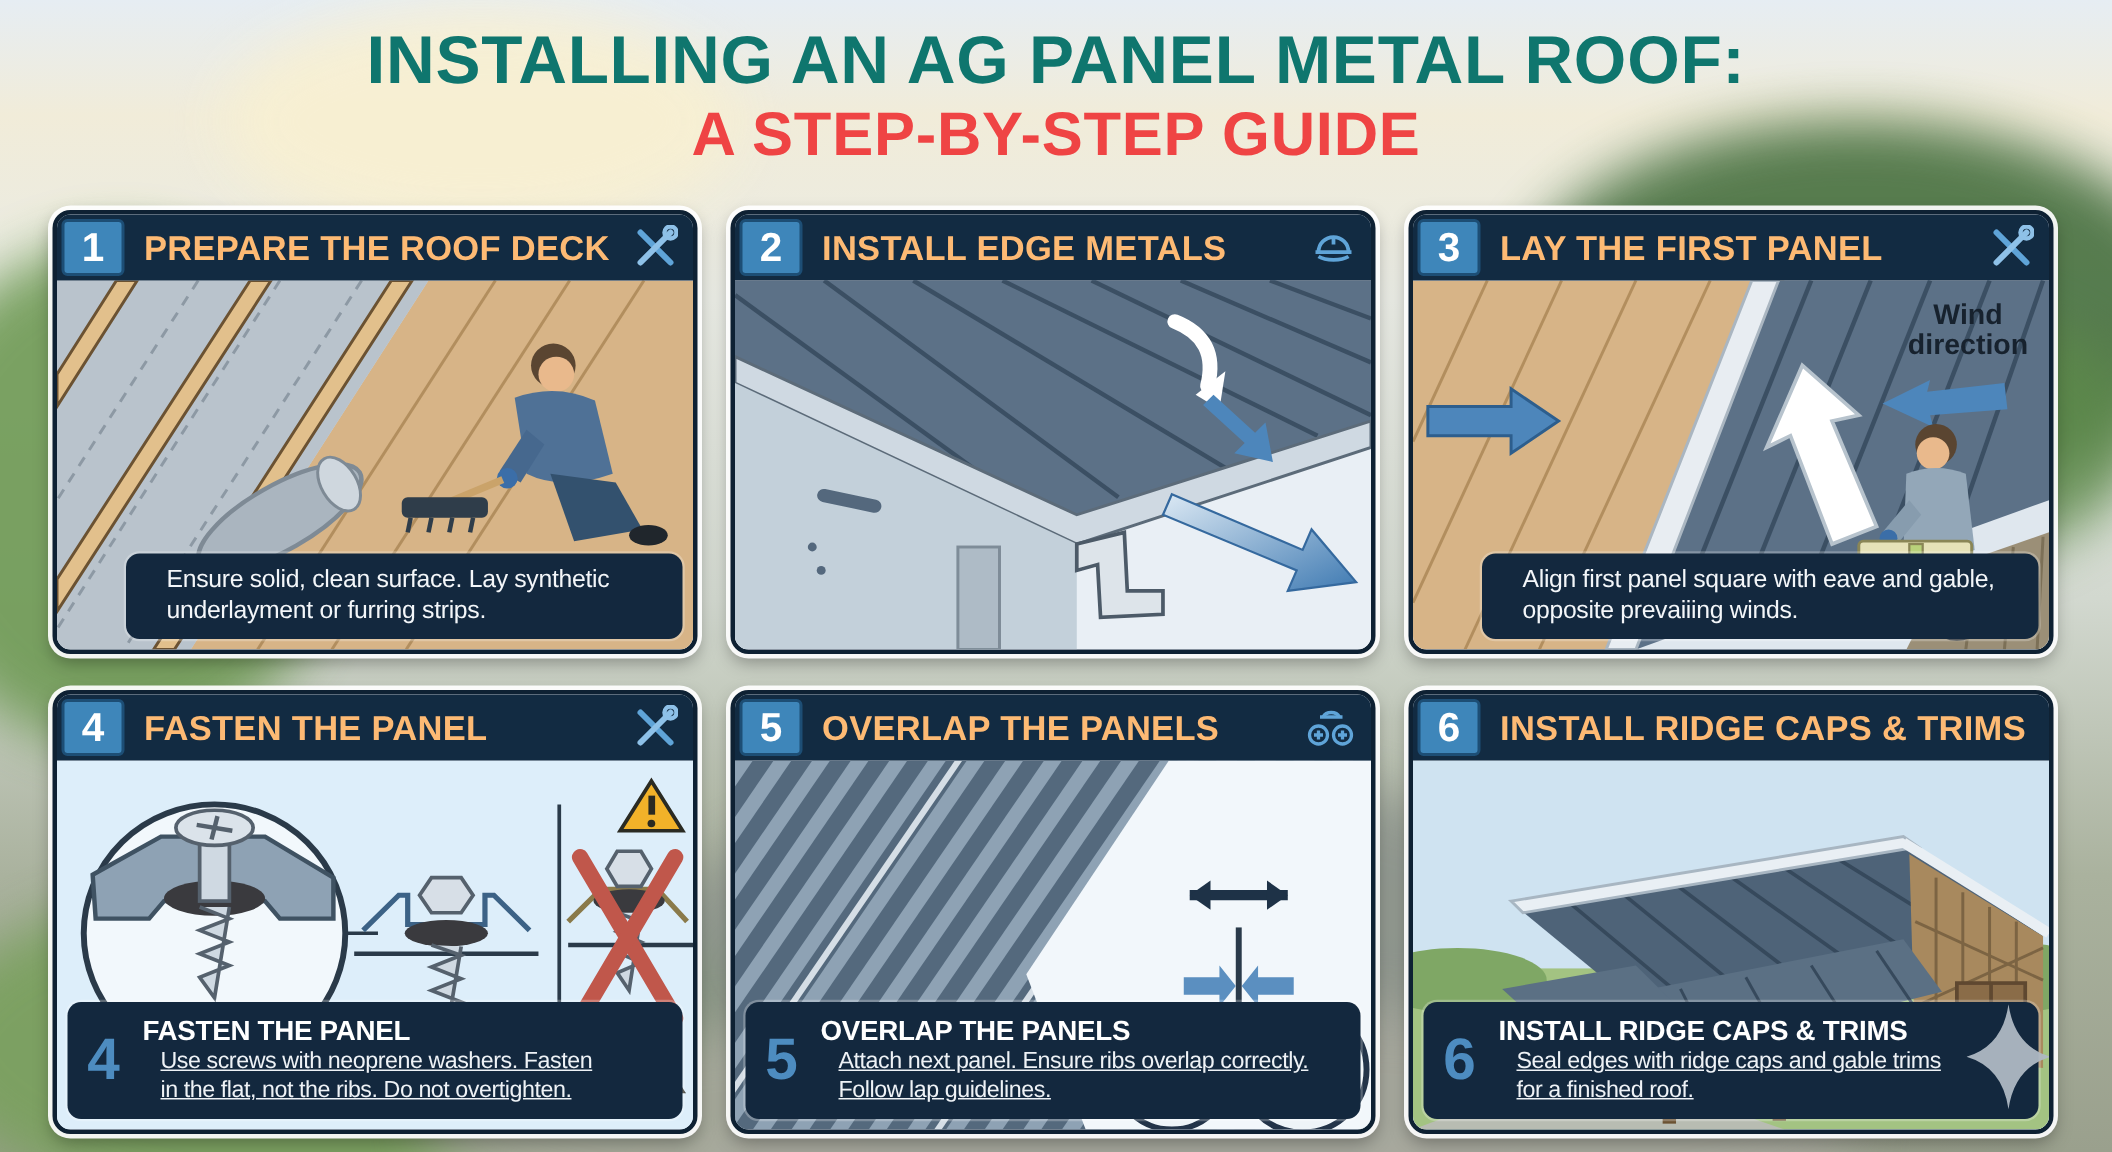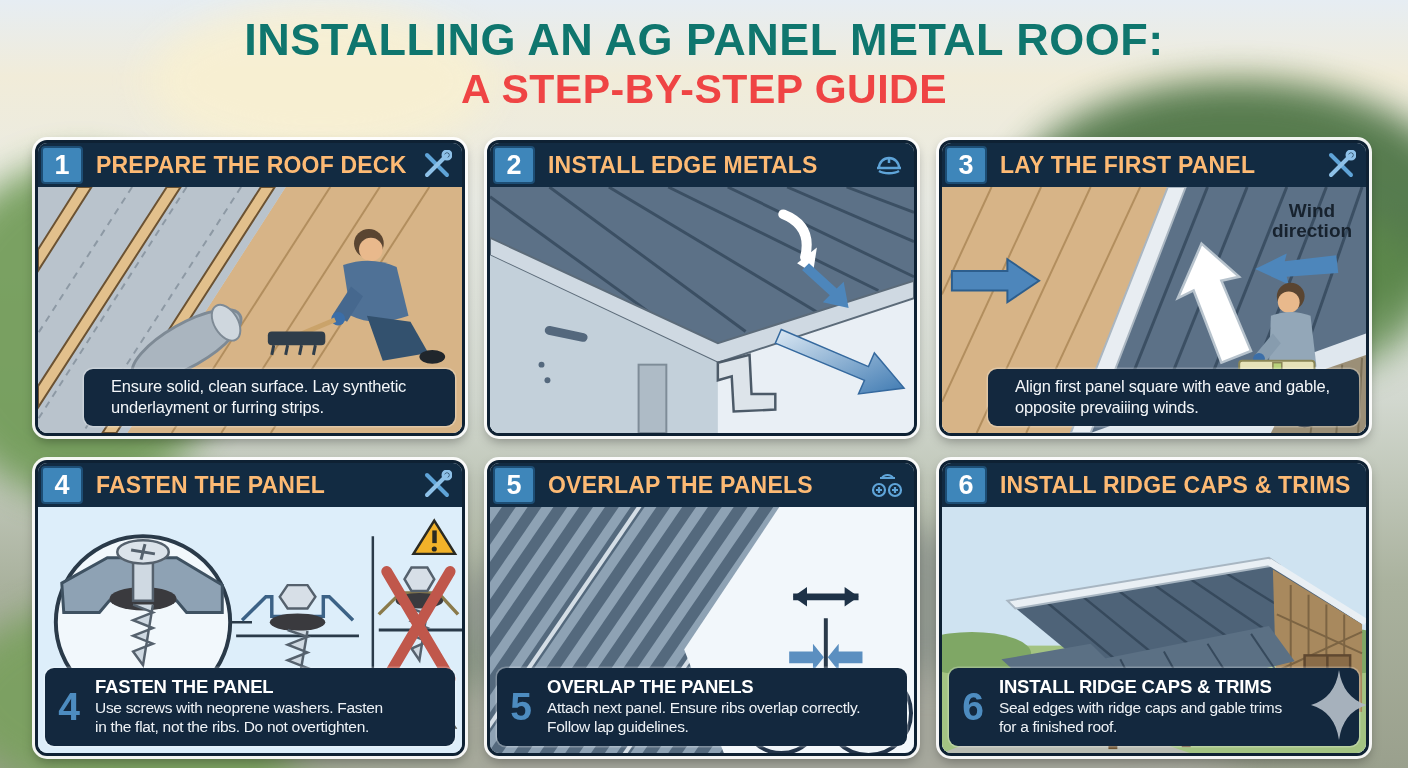--- a/index.html
+++ b/index.html
@@ -44,21 +44,21 @@
                  box-shadow:0 0 0 1.5px rgba(255,255,255,.25);margin-left:39px; }
   .caption-bar p { margin:0; color:#f3f6f9; font-size:16.5px; line-height:1.26;
                    letter-spacing:-.2px; white-space:pre-line; }
 
   .foot-bar { position:absolute; left:7px; right:7px; bottom:7px; background:#13283e;
               border-radius:9px; padding:8px 10px 9px 8px; z-index:4; display:flex; align-items:center; gap:10px;
               box-shadow:0 0 0 1.5px rgba(255,255,255,.25); }
   .foot-num { color:#4d8cc0; font-size:39px; font-weight:800; width:32px; text-align:center; flex:0 0 auto; line-height:1; }
   .foot-text { min-width:0; }
   .foot-title { margin:0; color:#fff; font-weight:800; font-size:18.5px; letter-spacing:-.2px; }
-  .foot-body  { margin:1px 0 0; color:#eef2f6; font-size:15.5px; line-height:1.22; letter-spacing:-.3px; white-space:pre-line; }
+  .foot-body  { margin:1px 12px 0; color:#eef2f6; font-size:15.5px; line-height:1.22; letter-spacing:-.3px; white-space:pre-line;text-decoration:underline; }
 
   .wind-label { position:absolute; top:58px; right:8px; width:92px; z-index:4; text-align:center;
                 color:#17222e; font-weight:700; font-size:19px; line-height:1.05; }
   .sparkle { position:absolute; right:-8px; top:50%; transform:translateY(-50%); }
 </style>
 </head>
 <body>
 
 <div>
   <div class="blob b-sun"></div>

